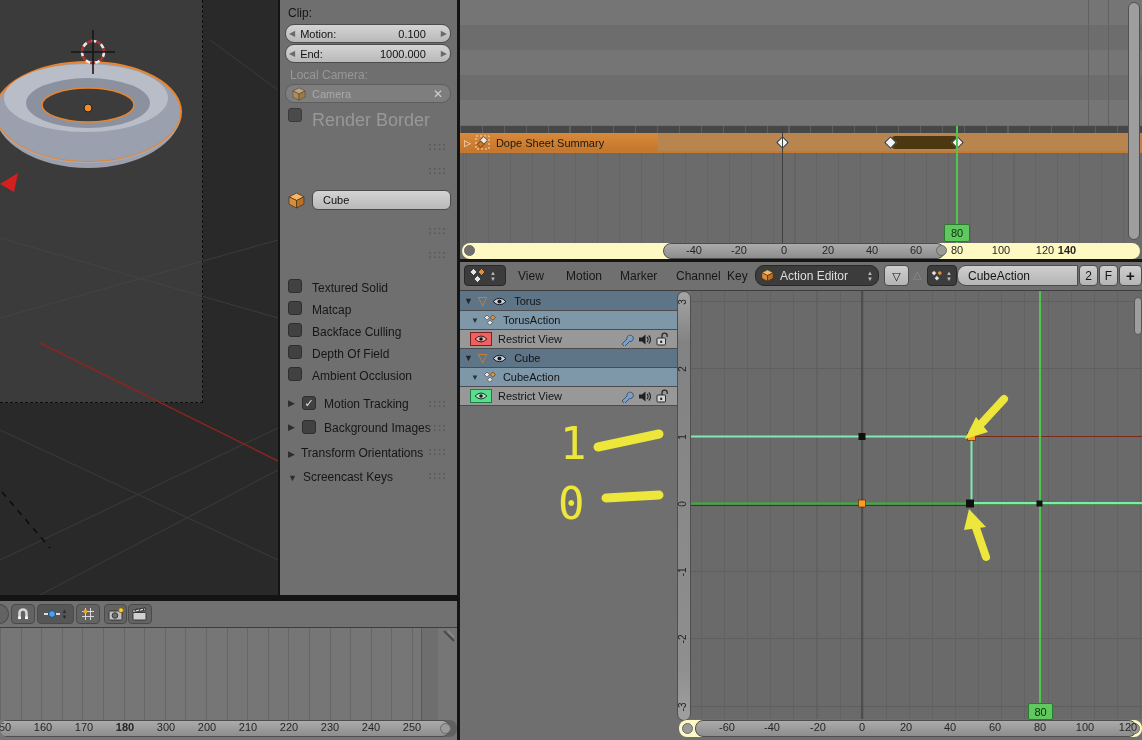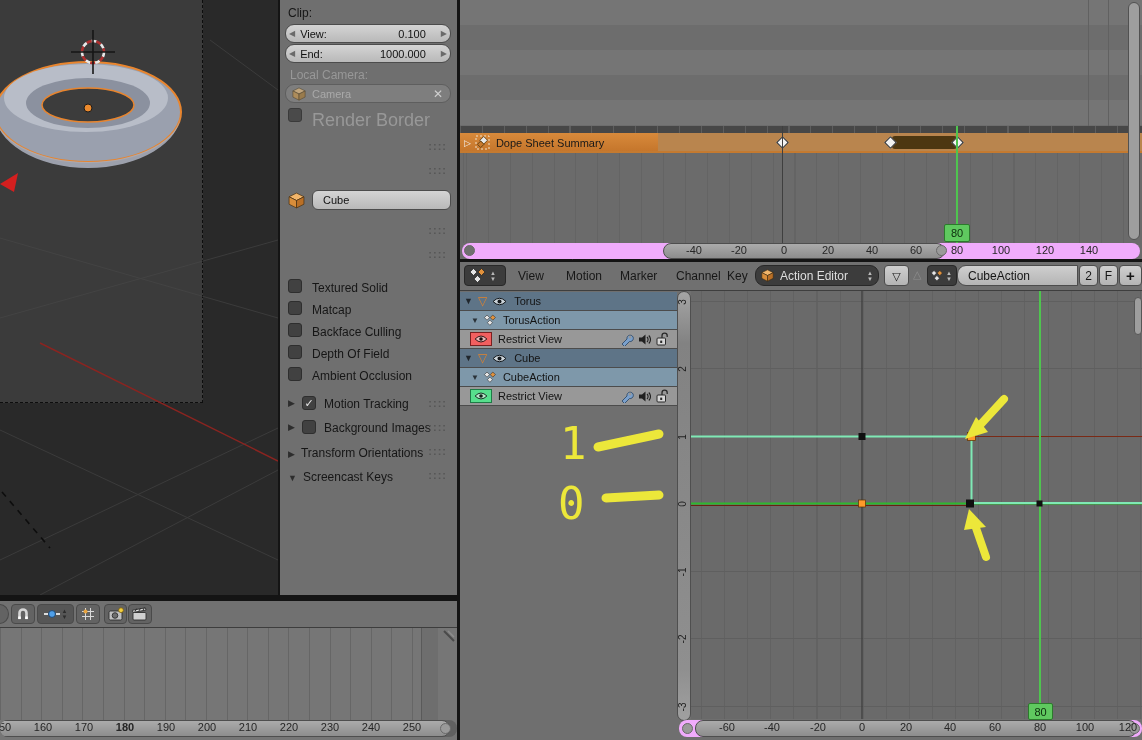--- a/index.html
+++ b/index.html
@@ -16,21 +16,21 @@
   .arr{color:#6a6a6a;font-size:8px;padding:0 3px}
   .chk{position:absolute;width:14px;height:14px;background:#414141;border:1px solid #2e2e2e;border-radius:3px;
        box-sizing:border-box;color:#e8e8e8;font-size:11px;line-height:12px;text-align:center}
   .sep{position:absolute;left:281px;width:175px;height:2px;border-top:1px solid #575757;border-bottom:1px solid #7c7c7c}
   .hdr{position:absolute;left:288px;color:#161616;font-size:12px}
   .tri{color:#2d2d2d;font-size:9px;margin-right:6px}
   .grips{position:absolute;right:10px;color:#565656;letter-spacing:1px;font-weight:bold}
   .lbl{position:absolute;color:#161616}
   .dis{color:#989898}
   
-  .ruler{position:absolute;background:#f0abfc;border-radius:8px;overflow:hidden}
+  .ruler{position:absolute;background:#fef9c3;border-radius:8px;overflow:hidden}
   .handle{position:absolute;top:0;bottom:0;background:linear-gradient(180deg,#ababab,#8d8d8d);border-radius:8px;border:1px solid #4e4e4e;box-sizing:border-box}
   .rn{position:absolute;top:1px;width:40px;text-align:center;color:#262626;font-size:11px}
   .dot{position:absolute;width:11px;height:11px;border-radius:50%;background:#9a9a9a;border:1px solid #6a6a6a;box-sizing:border-box}
   
   .chrow{position:absolute;left:0;width:217px;height:18px;display:flex;align-items:center;box-shadow:0 1px 0 #4c4c4c}
   .chrow span.t{color:#141414}
   .key-diamond{position:absolute;width:9px;height:9px;background:#f2f2f2;border:1px solid #262626;transform:rotate(45deg);box-sizing:border-box}
   .vlab{position:absolute;width:14px;height:14px;color:#222;font-size:10px;text-align:center;transform:rotate(-90deg)}
   .menu{color:#171717;font-size:12px;position:absolute;top:7px}
   .hbtn{position:absolute;background:linear-gradient(180deg,#cfcfcf,#b4b4b4);border:1px solid #4c4c4c;border-radius:4px;
@@ -84,21 +84,21 @@
 
       <line x1="2" y1="492" x2="50" y2="548" stroke="#0d0d0d" stroke-width="1.6" stroke-dasharray="6 6"></line>
     </svg>
   </div>
 
   <div class="panel" style="left:280px;top:0;width:177px;height:595px">
     <span class="lbl" style="left:8px;top:6px;font-size:12px">Clip:</span>
 
     <div class="fld" style="left:5px;top:24px;width:166px;height:19px">
       <span class="arr">◀</span>
-      <span class="lab" style="padding-left:2px">View:</span>
+      <span class="lab" style="padding-left:2px">Motion:</span>
       <span class="val">0.100</span>
       <span class="arr">▶</span>
     </div>
     <div class="fld" style="left:5px;top:44px;width:166px;height:19px">
       <span class="arr">◀</span>
       <span class="lab" style="padding-left:2px">End:</span>
       <span class="val">1000.000</span>
       <span class="arr">▶</span>
     </div>
 
@@ -226,21 +226,21 @@
         <line x1="10" y1="2" x2="16" y2="8" stroke="#8c8c8c" stroke-width="1.5"></line>
       </svg>
 
     <div class="ruler" style="left:0;top:119px;width:457px;height:17px;background:#616161">
       <div class="handle" style="left:-12px;width:462px"></div>
       <span class="dot" style="left:440px;top:3px"></span>
       <b class="rn" style="left:-18px;font-weight:normal">150</b>
       <b class="rn" style="left:23px;font-weight:normal">160</b>
       <b class="rn" style="left:64px;font-weight:normal">170</b>
       <b class="rn" style="left:105px;font-weight:bold">180</b>
-      <b class="rn" style="left:146px;font-weight:normal">190</b>
+      <b class="rn" style="left:146px;font-weight:normal">300</b>
       <b class="rn" style="left:187px;font-weight:normal">200</b>
       <b class="rn" style="left:228px;font-weight:normal">210</b>
       <b class="rn" style="left:269px;font-weight:normal">220</b>
       <b class="rn" style="left:310px;font-weight:normal">230</b>
       <b class="rn" style="left:351px;font-weight:normal">240</b>
       <b class="rn" style="left:392px;font-weight:normal">250</b>
     </div>
   </div>
 
   <div class="abs" style="left:460px;top:0;width:682px;height:259px;background:#6b6b6b">
@@ -280,21 +280,21 @@
       <span class="dot" style="left:2px;top:2px;background:#6f6f6f"></span>
       <b class="rn" style="left:212px;font-weight:normal">-40</b>
       <b class="rn" style="left:257px;font-weight:normal">-20</b>
       <b class="rn" style="left:302px;font-weight:normal">0</b>
       <b class="rn" style="left:346px;font-weight:normal">20</b>
       <b class="rn" style="left:390px;font-weight:normal">40</b>
       <b class="rn" style="left:434px;font-weight:normal">60</b>
       <b class="rn" style="left:475px;font-weight:normal">80</b>
       <b class="rn" style="left:519px;font-weight:normal">100</b>
       <b class="rn" style="left:563px;font-weight:normal">120</b>
-      <b class="rn" style="left:607px;font-weight:normal">140</b>
+      <b class="rn" style="left:585px;font-weight:bold">140</b>
     </div>
     <div class="abs" style="left:668px;top:2px;width:12px;height:238px;background:#9e9e9e;border:1px solid #515151;border-radius:6px;box-sizing:border-box"></div>
   </div>
 
   <div class="abs" style="left:460px;top:262px;width:682px;height:478px;background:#6f6f6f">
 
     <div class="abs" style="left:0;top:0;width:682px;height:28px;background:#707070;border-bottom:1px solid #3e3e3e">
       <div class="dkbtn" style="left:4px;top:3px;width:42px;height:21px;padding:0 3px">
         <svg width="22" height="16" viewBox="0 0 22 16">
             <rect x="3" y="1.5" width="5" height="5" transform="rotate(45 5.5 4)" fill="#e6e6e6" stroke="#222" stroke-width="0.7"></rect>

